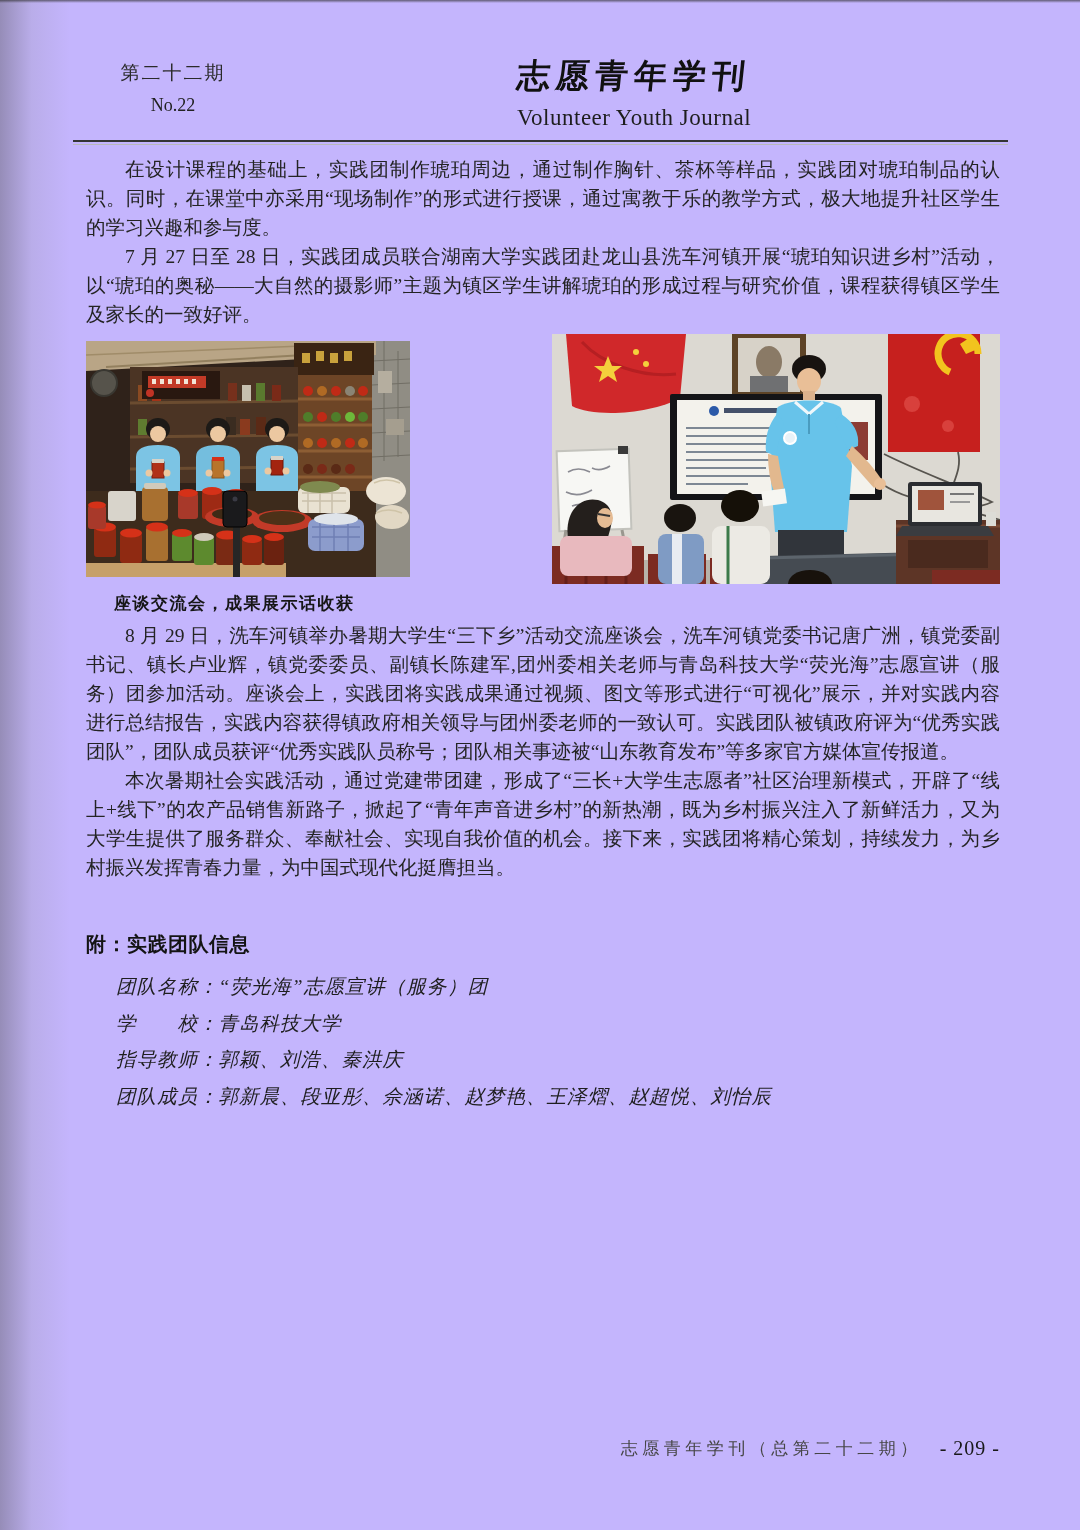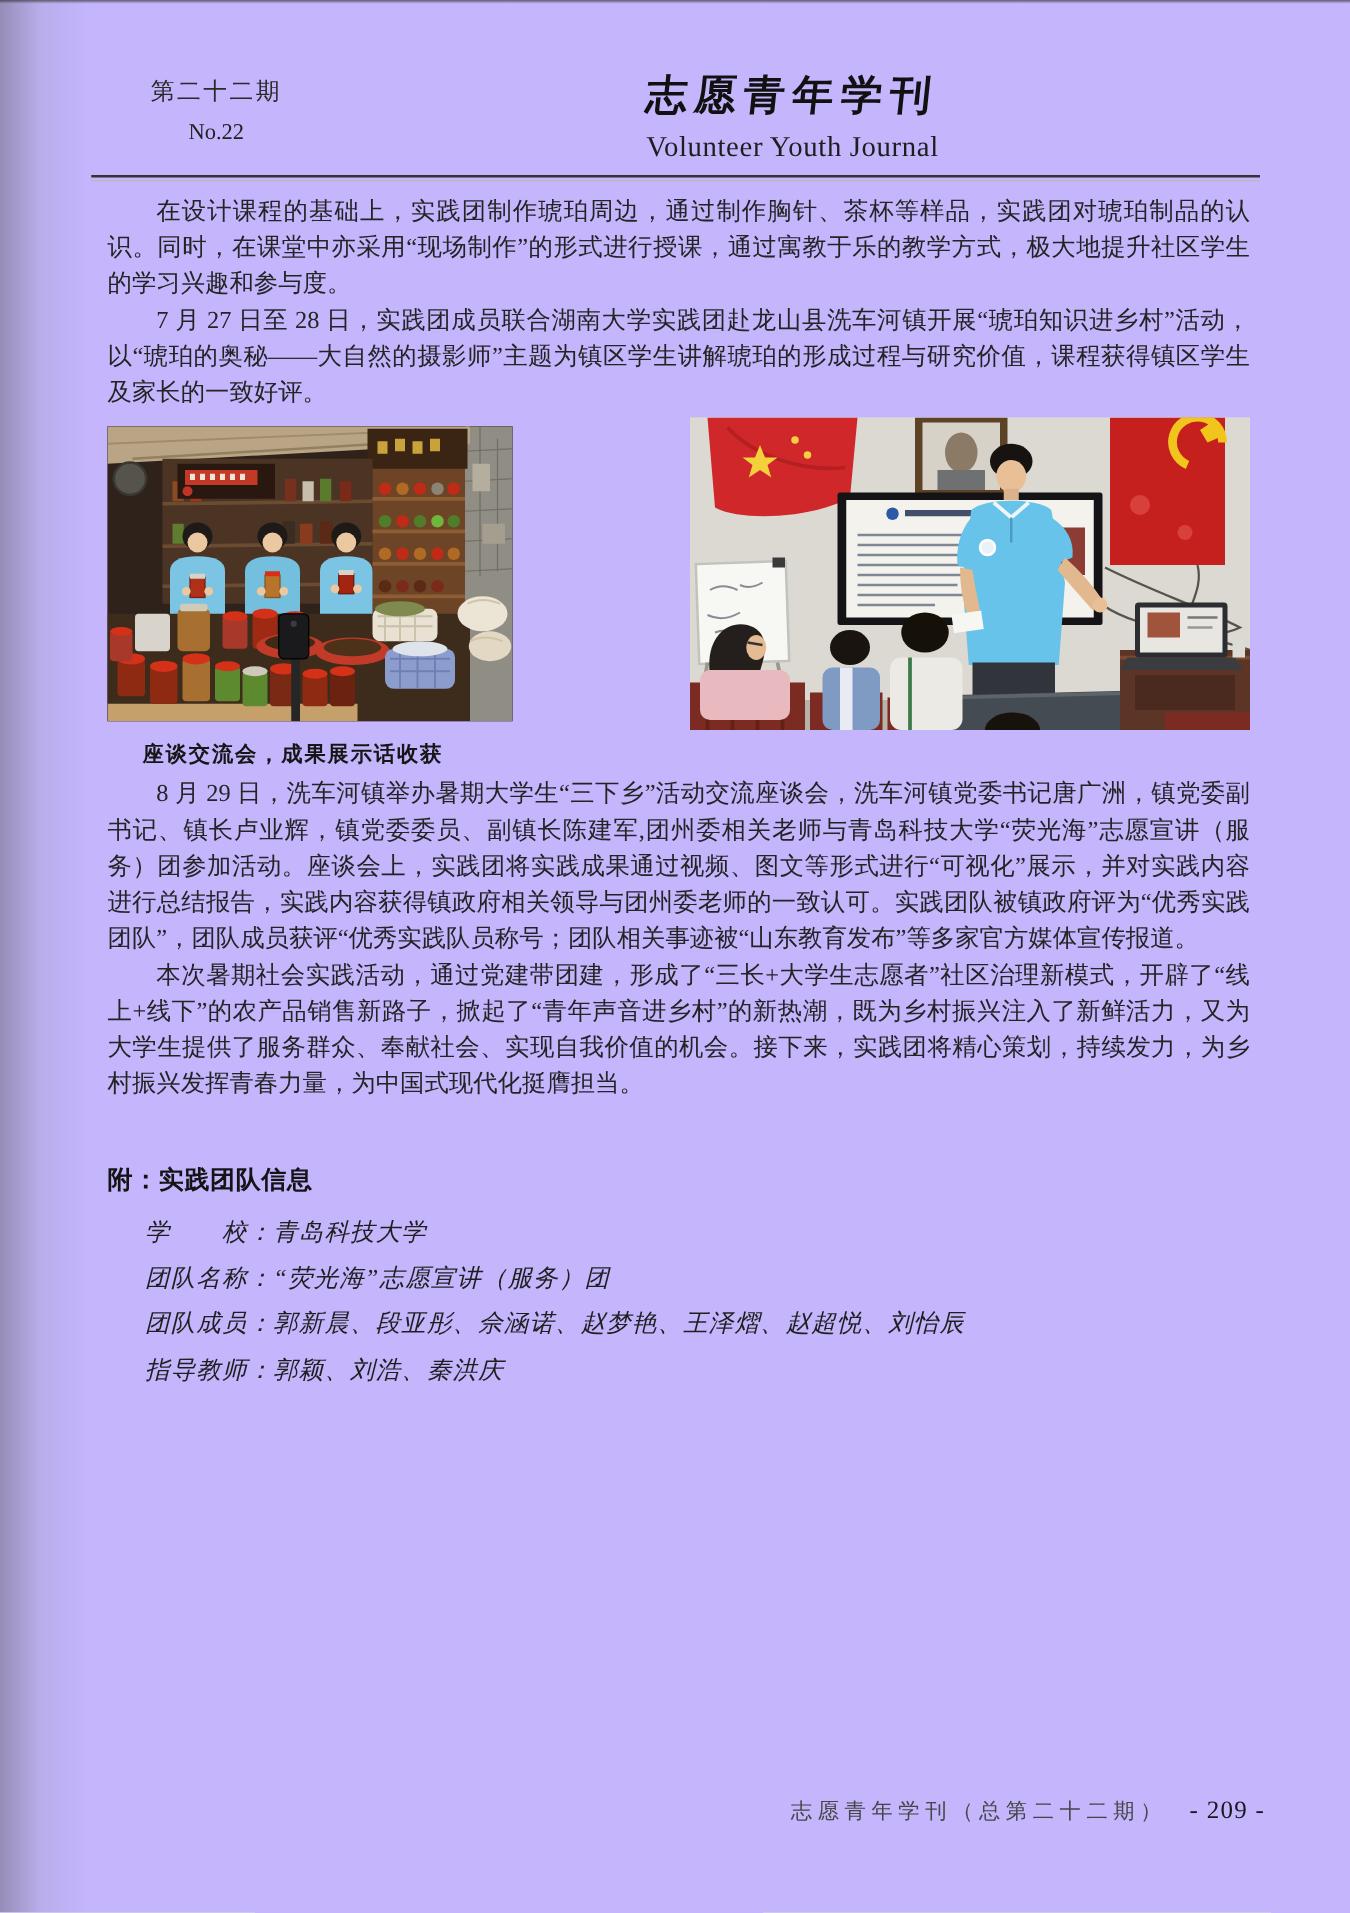--- a/index.html
+++ b/index.html
@@ -79,21 +79,21 @@
   .att-row{
     padding-left:30px;
     font-size:19.5px;line-height:36.5px;
     font-style:italic; 
     color:#1f1f1f;
   }
   .att-label{letter-spacing:1px;}
   .att-value{letter-spacing:1px;}
 
   .page-footer{
-    position:absolute;top:1437px;right:68px;
+    position:absolute;top:1437px;right:80px;
     display:flex;align-items:flex-start;z-index:4;
   }
   .journal-line{font-size:17px;letter-spacing:4.5px;color:#464646;}
   .page-no{font-size:20px;font-weight:400;color:#181818;margin-left:18px;letter-spacing:1px;
     font-family:"Liberation Serif", serif;}
 </style>
 </head>
 <body>
 
 <div class="page">
@@ -458,31 +458,31 @@
     </div>
 
     <h3 class="caption">座谈交流会，成果展示话收获</h3>
 
     <p class="para">8 月 29 日，洗车河镇举办暑期大学生“三下乡”活动交流座谈会，洗车河镇党委书记唐广洲，镇党委副书记、镇长卢业辉，镇党委委员、副镇长陈建军,团州委相关老师与青岛科技大学“荧光海”志愿宣讲（服务）团参加活动。座谈会上，实践团将实践成果通过视频、图文等形式进行“可视化”展示，并对实践内容进行总结报告，实践内容获得镇政府相关领导与团州委老师的一致认可。实践团队被镇政府评为“优秀实践团队”，团队成员获评“优秀实践队员称号；团队相关事迹被“山东教育发布”等多家官方媒体宣传报道。</p>
     <p class="para">本次暑期社会实践活动，通过党建带团建，形成了“三长+大学生志愿者”社区治理新模式，开辟了“线上+线下”的农产品销售新路子，掀起了“青年声音进乡村”的新热潮，既为乡村振兴注入了新鲜活力，又为大学生提供了服务群众、奉献社会、实现自我价值的机会。接下来，实践团将精心策划，持续发力，为乡村振兴发挥青春力量，为中国式现代化挺膺担当。</p>
 
     <section class="attachment">
       <h4 class="att-title">附：实践团队信息</h4>
       <div class="att-row">
+        <span class="att-label">团队名称：</span><span class="att-value">“荧光海”志愿宣讲（服务）团</span>
+      </div>
+      <div class="att-row">
         <span class="att-label">学　　校：</span><span class="att-value">青岛科技大学</span>
       </div>
       <div class="att-row">
-        <span class="att-label">团队名称：</span><span class="att-value">“荧光海”志愿宣讲（服务）团</span>
+        <span class="att-label">指导教师：</span><span class="att-value">郭颖、刘浩、秦洪庆</span>
       </div>
       <div class="att-row">
         <span class="att-label">团队成员：</span><span class="att-value">郭新晨、段亚彤、佘涵诺、赵梦艳、王泽熠、赵超悦、刘怡辰</span>
       </div>
-      <div class="att-row">
-        <span class="att-label">指导教师：</span><span class="att-value">郭颖、刘浩、秦洪庆</span>
-      </div>
     </section>
   </main>
 
   <footer class="page-footer">
     <span class="journal-line">志愿青年学刊（总第二十二期）</span>
     <span class="page-no">- 209 -</span>
   </footer>
 
 </div>
 

